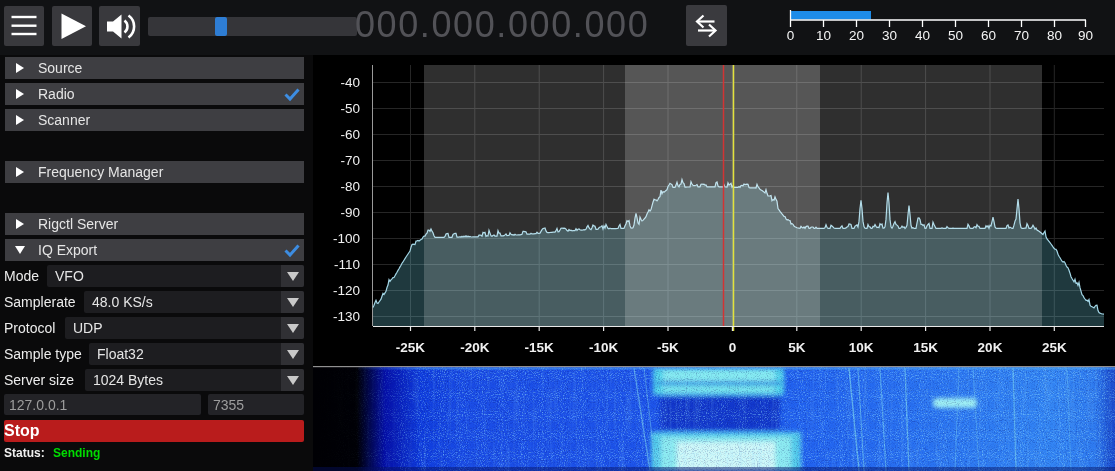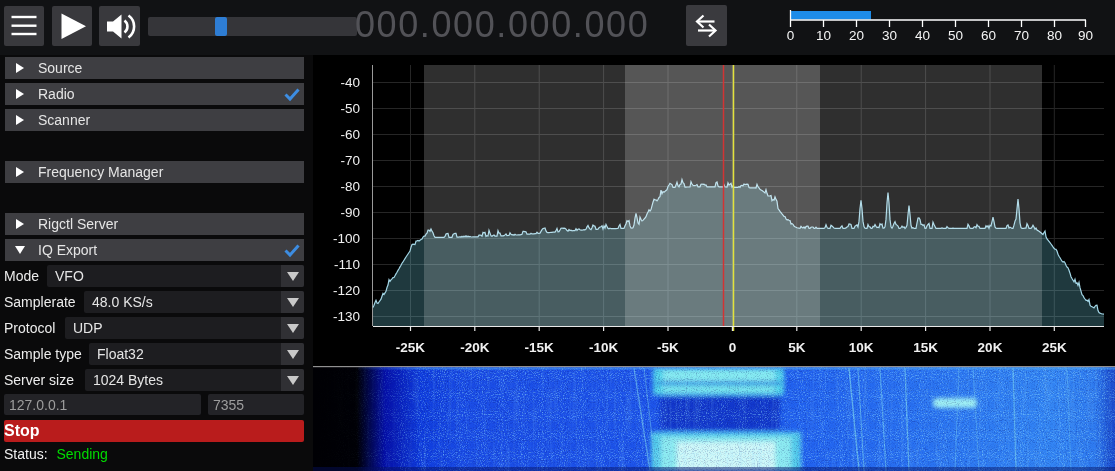--- a/index.html
+++ b/index.html
@@ -161,21 +161,21 @@
         <span class="val">1024 Bytes</span>
         <span class="btn"></span>
         <span class="tri"></span>
       </div>
     </div>
 
  <div class="inp" style="left:4px;top:339px;width:197px">127.0.0.1</div>
  <div class="inp" style="left:208px;top:339px;width:96px">7355</div>
  <div class="abs" style="left:4px;top:365px;width:300px;height:22px;background:#b91c1c;border-radius:2px;
       color:#fff;font-size:16px;font-weight:700;text-align:left;line-height:22px">Stop</div>
- <div class="abs" style="left:4px;top:391px;font-size:14px;font-weight:400;color:#f0f0f0">Status:
+ <div class="abs" style="left:4px;top:391px;font-size:12px;font-weight:700;color:#f0f0f0">Status:
       <span style="color:#00dc00;margin-left:5px">Sending</span></div>
 </div>
 
 <svg class="abs" style="left:313px;top:55px" width="802" height="311" viewBox="0 0 802 311">
  <rect x="0" y="0" width="802" height="311" fill="#000"></rect>
  <g stroke="#262626" stroke-width="1">
   <line x1="60" y1="27.5" x2="791" y2="27.5"></line>
       <line x1="60" y1="53.5" x2="791" y2="53.5"></line>
       <line x1="60" y1="79.5" x2="791" y2="79.5"></line>
       <line x1="60" y1="105.5" x2="791" y2="105.5"></line>

